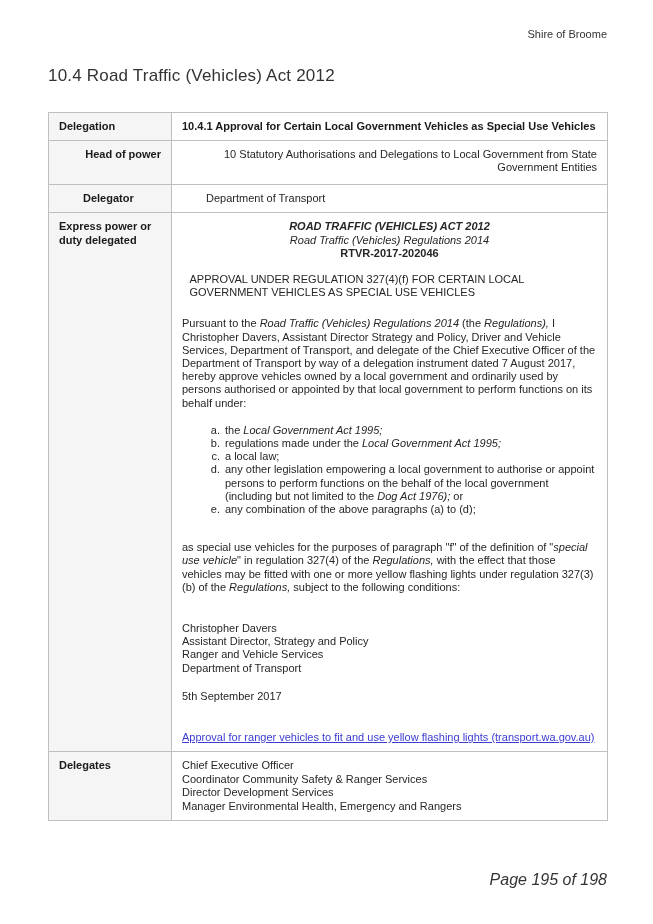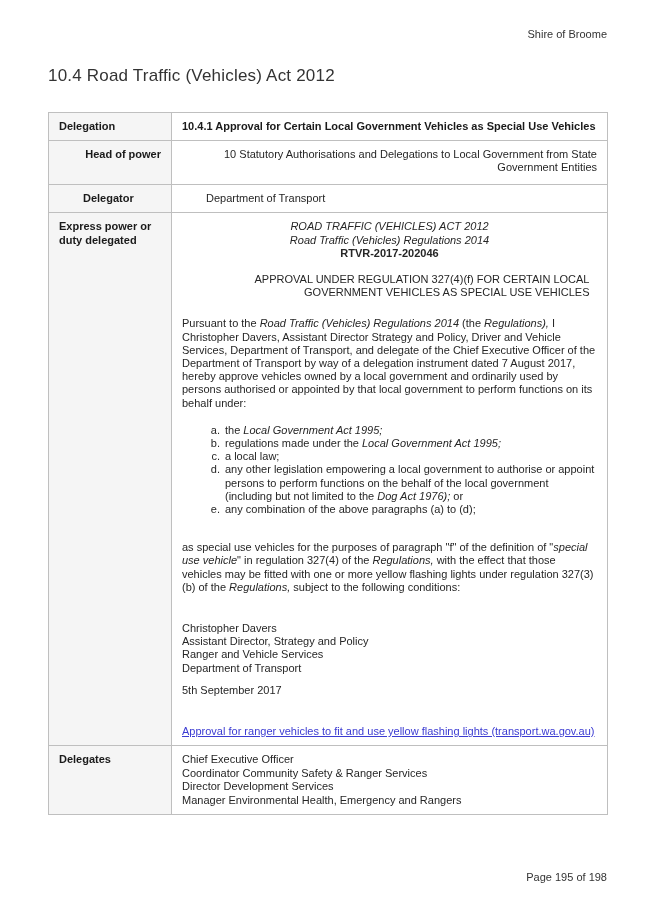--- a/index.html
+++ b/index.html
@@ -53,57 +53,58 @@
   }
   td.val { width: 436px; background: transparent; }
   td.val.bold-val { font-weight: bold; color: #1a1a1a; }
   tr.r1 td { height: 20px; }
   tr.r2 td { height: 44px; text-align: right; }
   tr.r3 td { height: 28px; padding-left: 34px; }
   tr.r4 td { height: 520px; }
   tr.r5 td { height: 64px; }
 
   .center-block { text-align: center; }
-  .act-line { font-weight: normal; font-style: italic; }
+  .act-line { font-weight: bold; font-style: italic; }
   .regs-line { font-style: italic; }
   .ref-line { font-weight: bold; }
   .approval-heading {
-    text-align: right;
+    text-align: left;
     margin: 13px auto 0 auto;
     max-width: 400px;
   }
   .para-pursuant { margin-top: 18px; }
   .letter-list { margin-top: 14px; padding-left: 24px; }
   .li-row { display: flex; }
   .li-row .marker { flex: none; width: 14px; text-align: right; margin-right: 5px; }
   .para-special { margin-top: 25px; }
   .sig-block { margin-top: 28px; }
-  .date-line { margin-top: 9px; }
+  .date-line { margin-top: 15px; }
   .link-line { margin-top: 28px; }
   .link-line a { color: #3b3bd2; text-decoration: underline; }
   .delegates-cell div { line-height: 13.5px; }
 
   .watermark {
     position: absolute;
     top: 368px;
     left: 102px;
     font-size: 132px;
     font-weight: bold;
     letter-spacing: -4px;
     color: rgba(0, 0, 0, 0.05);
     z-index: 5;
     pointer-events: none;
     user-select: none;
   }
   .ftr {
     position: absolute;
     top: 871px;
     right: 46px;
-    font-size: 11px;
+    font-size: 16px;
     color: #333;
+    font-style: italic;
   }
   i { font-style: italic; }
 </style>
 </head>
 <body>
 
 <div class="page">
 
   <div class="hdr">Shire of Broome</div>
 

